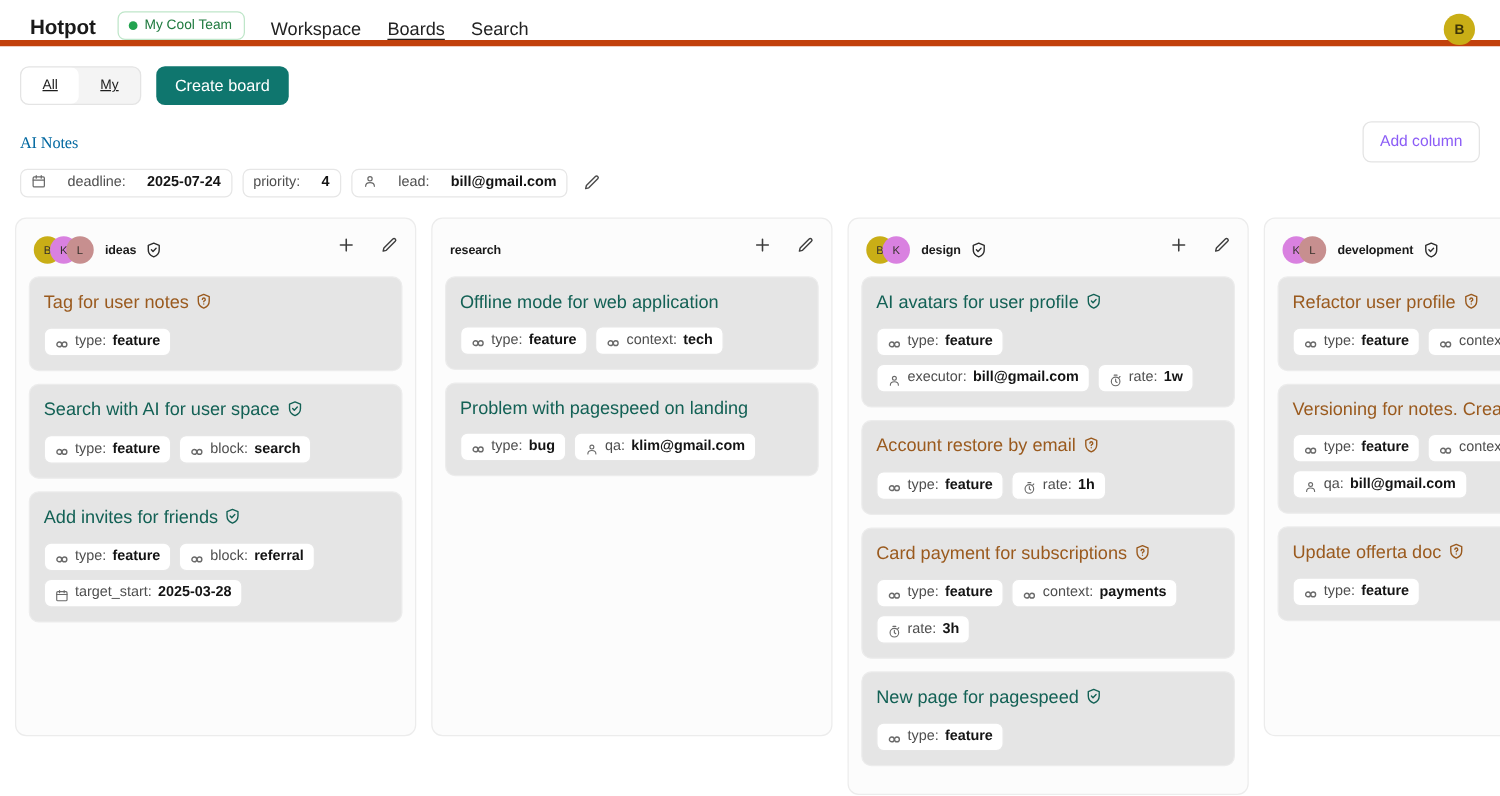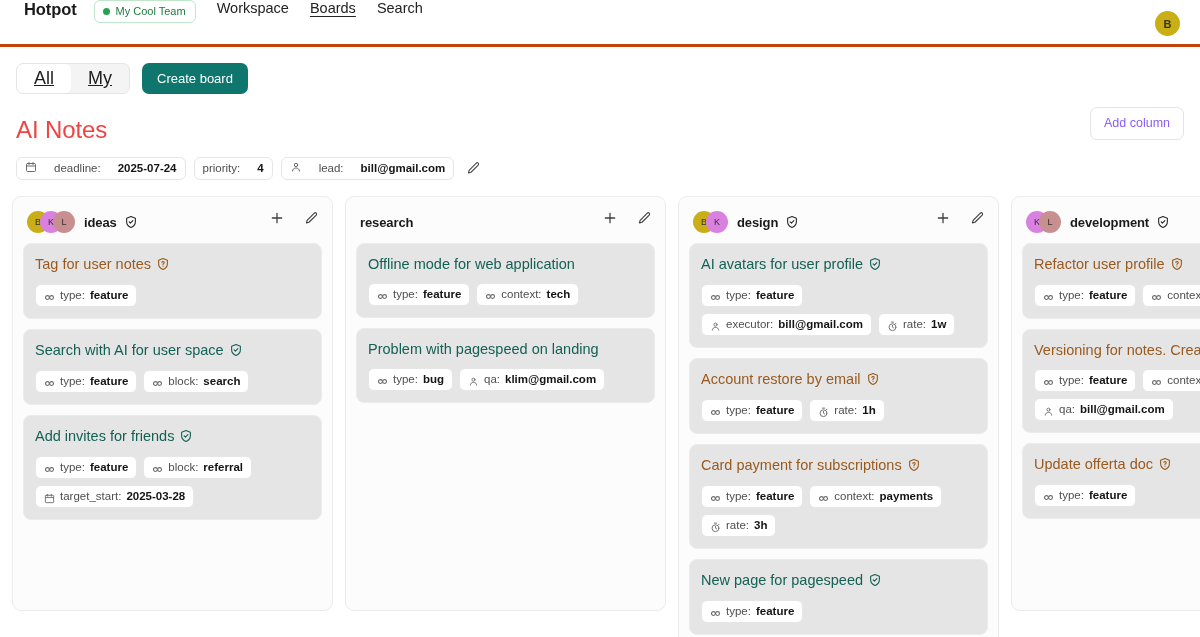--- a/index.html
+++ b/index.html
@@ -5,23 +5,23 @@
   * { box-sizing: border-box; margin: 0; padding: 0; }
   html, body {
     width: 1200px; height: 637px;
     background: #ffffff;
     font-family: "Liberation Sans", sans-serif;
     overflow: hidden;
   }
 
   
   .topnav {
-    height: 47px;
-    border-bottom: 3px solid #c2410c;
-    display: flex; align-items: flex-start;
+    height: 37px;
+    border-bottom: 5px solid #c2410c;
+    display: flex; align-items: flex-end;
     padding: 0 20px 0 24px;
     position: relative;
   }
   .brand {
     font-size: 16.5px; font-weight: bold; color: #1a1a1a;
     letter-spacing: -0.1px;
   }
   .team-chip {
     margin-left: 17px;
     border: 1px solid #bfe6c9;
@@ -52,41 +52,42 @@
   }
   .seg {
     display: flex;
     border: 1px solid #e4e4e4;
     border-radius: 7px;
     overflow: hidden;
     background: #f4f4f4;
   }
   .seg button {
     border: 0; background: transparent;
-    font-family: inherit; font-size: 18px; color: #1d1d1d;
+    font-family: inherit; font-size: 11px; color: #1d1d1d;
     padding: 7px 17px; cursor: pointer; line-height: 15px; text-decoration: underline;
   }
   .seg button.on { background: #ffffff; border-radius: 6px; }
   .btn-dark {
     margin-left: 12px;
     background: #0f766e; color: #fff;
     border: 0; border-radius: 7px;
     font-family: inherit; font-size: 13px;
     padding: 8px 15px; cursor: pointer; line-height: 15px;
   }
 
   
   .board-head {
     margin-top: 22px;
     padding: 0 16px 0 16px;
     position: relative;
   }
   .board-title {
-    font-size: 24px; color: #ef4444; font-weight: normal;
+    font-size: 13px; color: #0369a1; font-weight: normal;
     letter-spacing: -0.1px;
+    font-family: Liberation Serif, serif;
   }
   .add-column {
     position: absolute; right: 16px; top: -9px;
     background: #fff; border: 1px solid #e4e4e4; border-radius: 7px;
     font-family: inherit; font-size: 12.5px; color: #8b5cf6;
     padding: 8px 13px; cursor: pointer; line-height: 15px;
   }
   .meta-row {
     margin-top: 13px;
     display: flex; align-items: center; gap: 8px;
@@ -131,21 +132,21 @@
     position: relative;
   }
   .av-stack { display: flex; margin-right: 9px; }
   .av {
     width: 22px; height: 22px; border-radius: 50%;
     display: flex; align-items: center; justify-content: center;
     font-size: 9px; color: #35302a; font-weight: normal;
   }
   .av + .av { margin-left: -9px; }
   .col-name {
-    font-size: 13px; font-weight: bold; color: #1a1a1a;
+    font-size: 10px; font-weight: bold; color: #1a1a1a;
     margin-right: 7px; letter-spacing: -0.1px;
   }
   .col-actions {
     position: absolute; right: 2px; top: 2px;
     display: flex; align-items: center; gap: 16px;
   }
   .icon-btn {
     background: none; border: 0; cursor: pointer;
     padding: 0; display: flex; align-items: center; justify-content: center;
     width: 18px; height: 18px;

